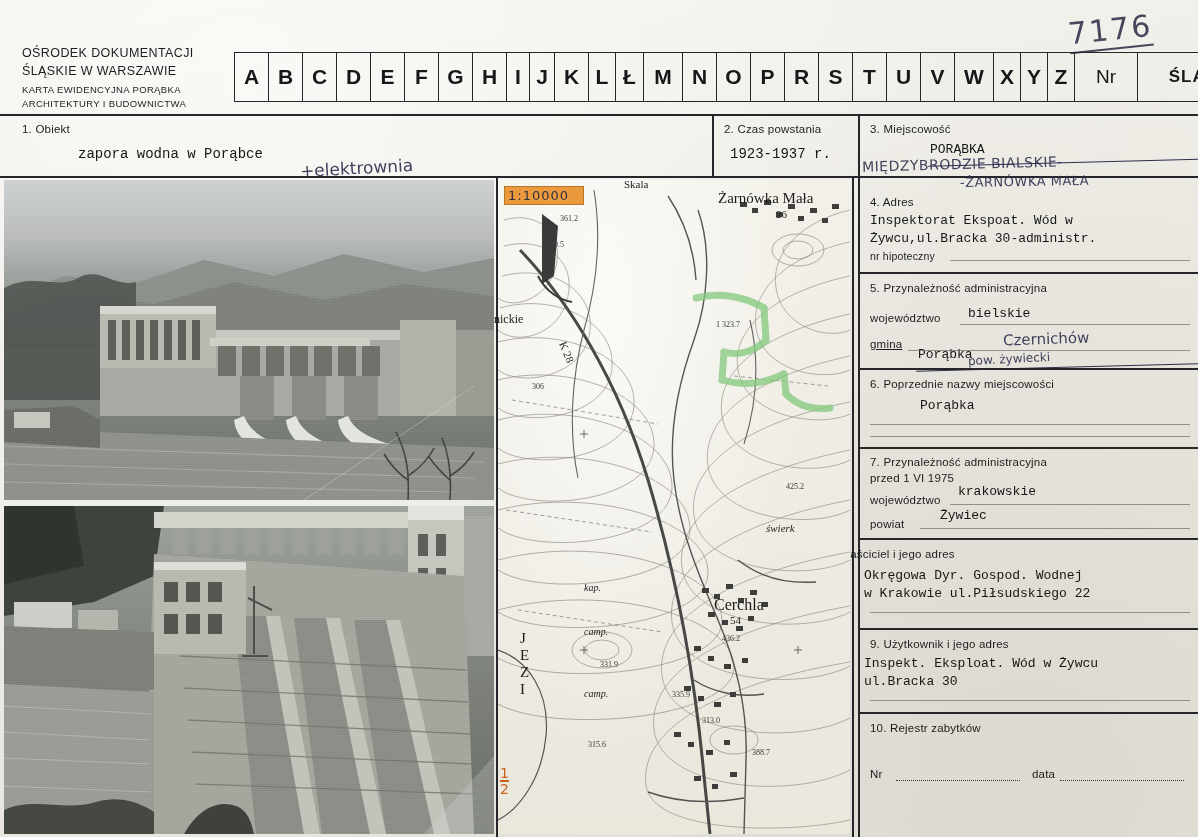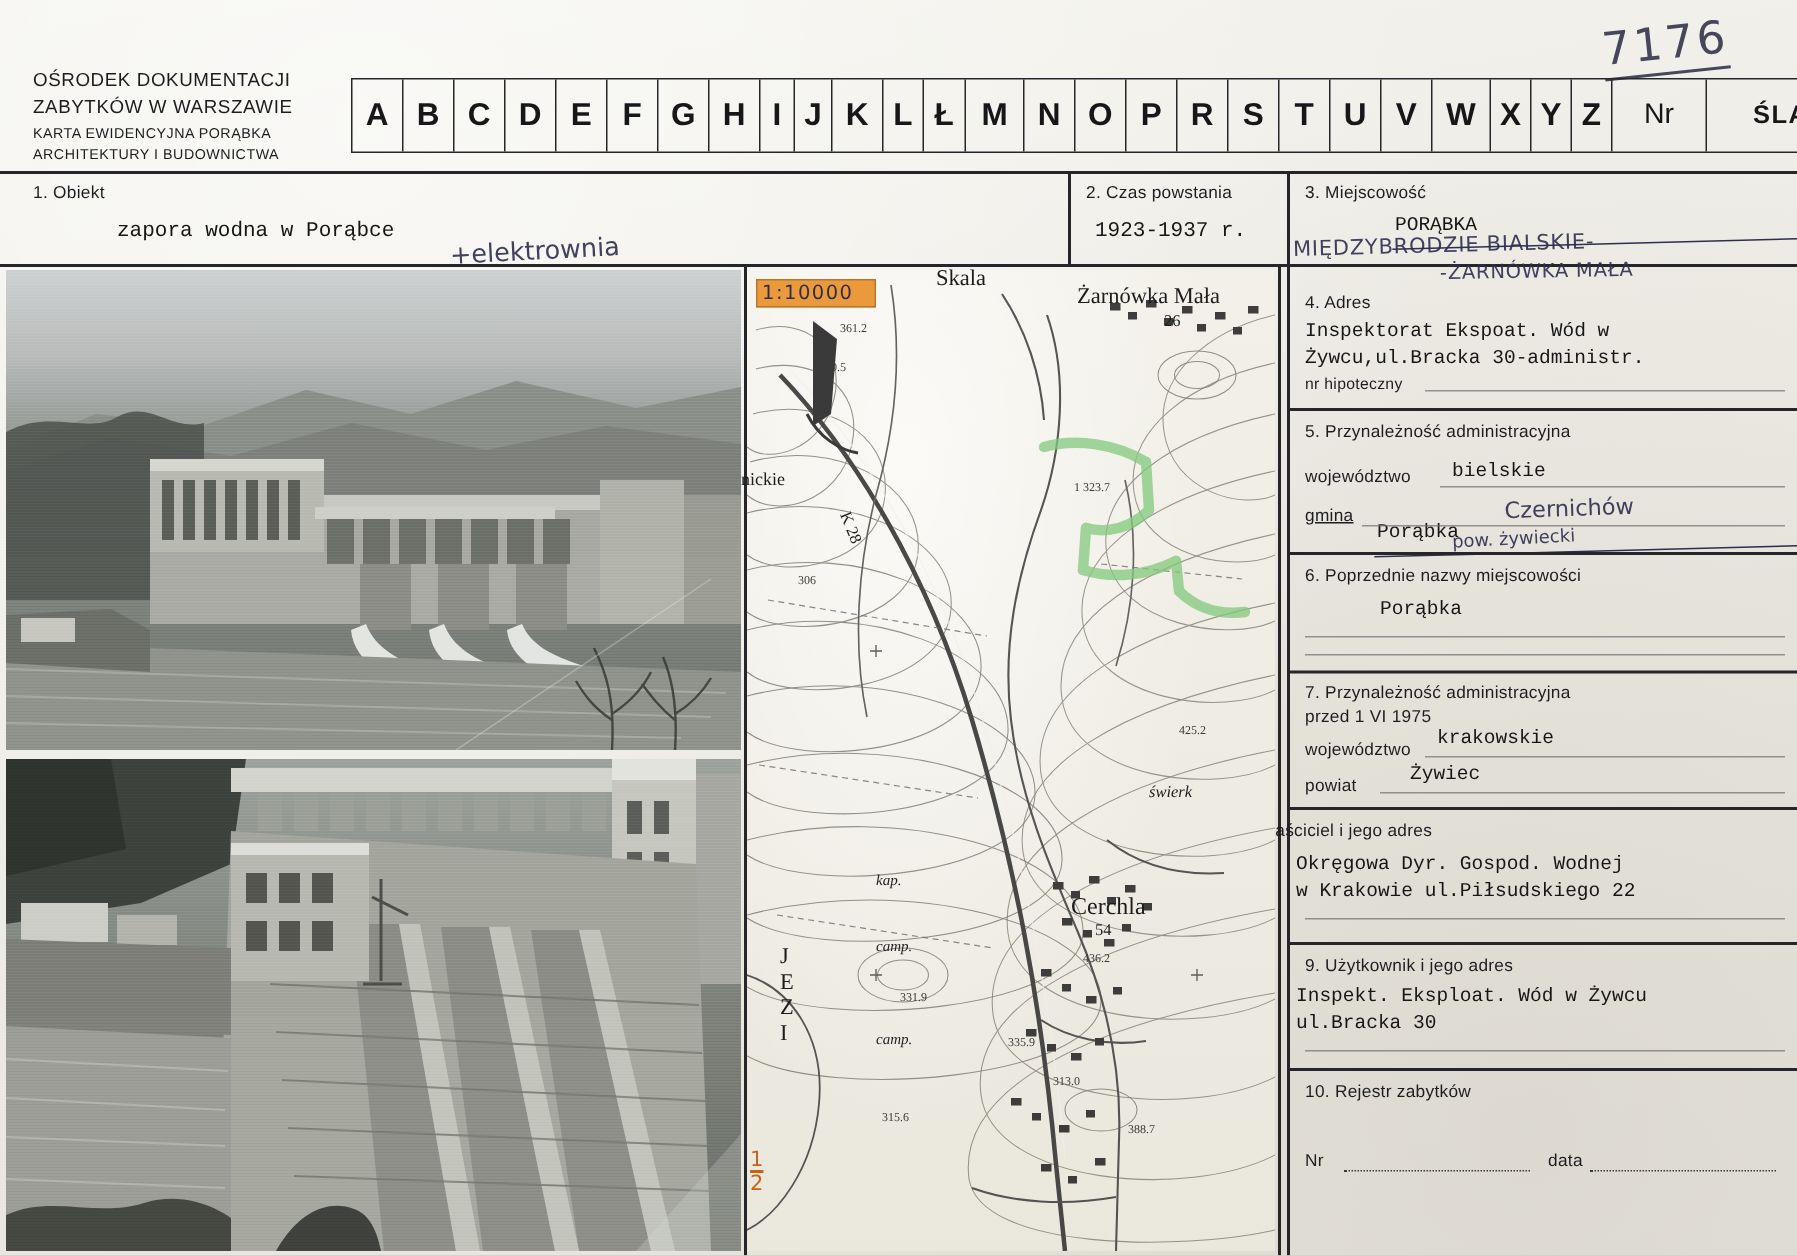--- a/index.html
+++ b/index.html
@@ -113,21 +113,21 @@
 
   <div class="ln" style="left:0;top:114px;width:1198px;height:2px;"></div>
   <div class="ln" style="left:0;top:176px;width:1198px;height:2px;"></div>
   <div class="ln" style="left:712px;top:114px;width:2px;height:62px;"></div>
   <div class="ln" style="left:858px;top:114px;width:2px;height:723px;"></div>
   <div class="ln" style="left:496px;top:176px;width:2px;height:661px;"></div>
   <div class="ln" style="left:852px;top:176px;width:2px;height:661px;"></div>
 
   <div class="hdr-org">
     <div class="big">OŚRODEK DOKUMENTACJI</div>
-    <div class="big">ZABYTKÓW W WARSZAWIE</div>
+    <div class="big">ŚLĄSKIE W WARSZAWIE</div>
     <div class="small" style="margin-top:3px">KARTA EWIDENCYJNA PORĄBKA</div>
     <div class="small">ARCHITEKTURY I BUDOWNICTWA</div>
   </div>
 
   <div class="nr-hand">
     <span class="u">7176</span>
   </div>
 
   <div class="alpha">
     <div class="cell">A</div>
@@ -511,21 +511,21 @@
         <path d="M300 466 l0 8 M296 470 l8 0"></path>
         <path d="M86 250 l0 8 M82 254 l8 0"></path>
       </g>
     </svg>
 
     <div class="mapzoom">
       <span>1:10000</span>
     </div>
   </div>
 
-  <div class="mtxt" style="left:624px;top:178px;font-size:15px;">Skala</div>
+  <div class="mtxt" style="left:624px;top:178px;font-size:11px;">Skala</div>
   <div class="mtxt" style="left:718px;top:190px;font-size:15px;">Żarnówka Mała</div>
   <div class="mtxt" style="left:776px;top:208px;font-size:11px;">26</div>
   <div class="mtxt" style="left:494px;top:312px;font-size:12px;">nickie</div>
   <div class="mtxt it" style="left:766px;top:522px;font-size:11px;">świerk</div>
   <div class="mtxt it" style="left:584px;top:582px;font-size:10px;">kap.</div>
   <div class="mtxt" style="left:714px;top:596px;font-size:16px;">Cerchla</div>
   <div class="mtxt" style="left:730px;top:614px;font-size:11px;">54</div>
   <div class="mtxt it" style="left:584px;top:626px;font-size:10px;">camp.</div>
   <div class="mtxt it" style="left:584px;top:688px;font-size:10px;">camp.</div>
   <div class="mtxt" style="left:556px;top:346px;font-size:11px;transform:rotate(68deg);">K 28</div>

